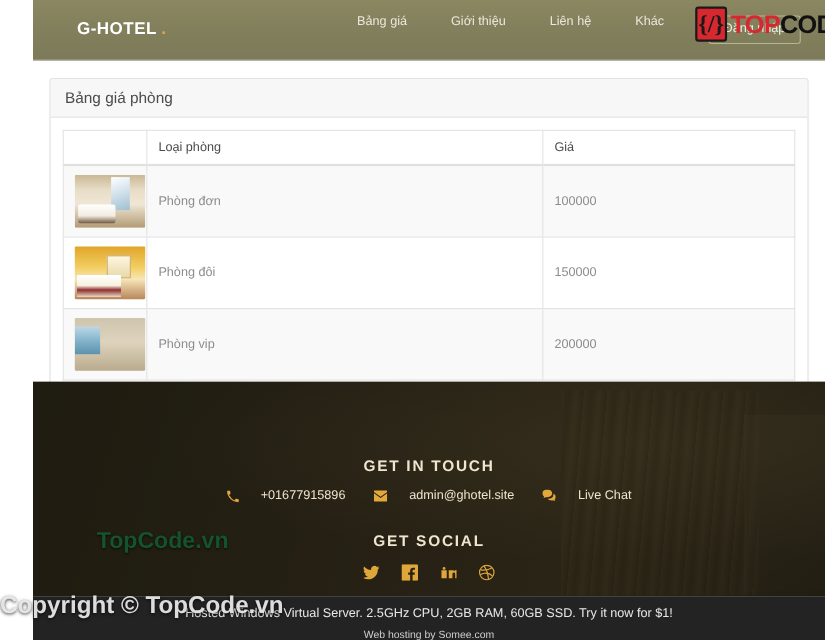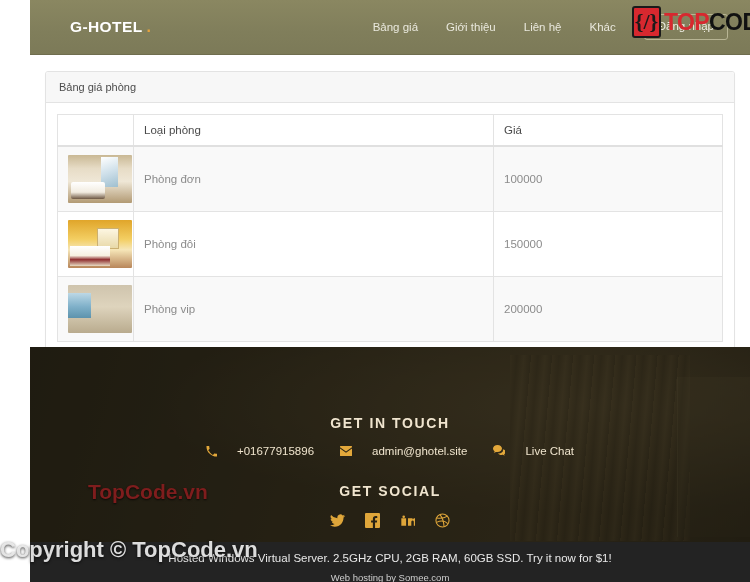--- a/index.html
+++ b/index.html
@@ -29,22 +29,22 @@
     white-space: nowrap;
   }
   .brand-dot {
     color: #e8a33d;
     font-size: 16px;
     margin-left: 4px;
   }
   .main-nav {
     margin-left: auto;
     display: flex;
-    align-items: center;
-    gap: 28px;
+    align-items: flex-start;
+    gap: 40px;
   }
   .nav-link {
     color: #efeee4;
     font-size: 11.5px;
     text-decoration: none;
     white-space: nowrap;
     opacity: .95;
   }
   .nav-btn {
     border: 1px solid #b8b594;
@@ -104,21 +104,21 @@
     border: 1px solid #e3e3e3;
     border-radius: 3px;
     background: #ffffff;
     box-shadow: 0 1px 1px rgba(0,0,0,.04);
     overflow: hidden;
   }
   .panel-heading {
     padding: 9px 13px;
     background: #f7f7f7;
     border-bottom: 1px solid #e3e3e3;
-    font-size: 11px;
+    font-size: 14px;
     color: #4c4c4c;
   }
   .panel-inner { padding: 11px 11px 14px 11px; }
 
   table.price-table {
     width: 100%;
     border-collapse: collapse;
     border: 1px solid #e0e0e0;
     table-layout: fixed;
   }
@@ -262,21 +262,21 @@
     gap: 20px;
     margin-top: 12px;
   }
   .social-ico { color:#dfa63a; display:inline-flex; }
 
   .footer-wm {
     position: absolute;
     left: 88px; top: 480px;
     font-size: 21px;
     font-weight: bold;
-    color: #7f1d1d;
+    color: #14532d;
     text-shadow: 0 1px 2px rgba(0,0,0,.7);
     font-family: "Liberation Sans", sans-serif;
     pointer-events:none;
     z-index: 5;
   }
 
   
   .host-bar {
     position: relative;
     height: 50px;

